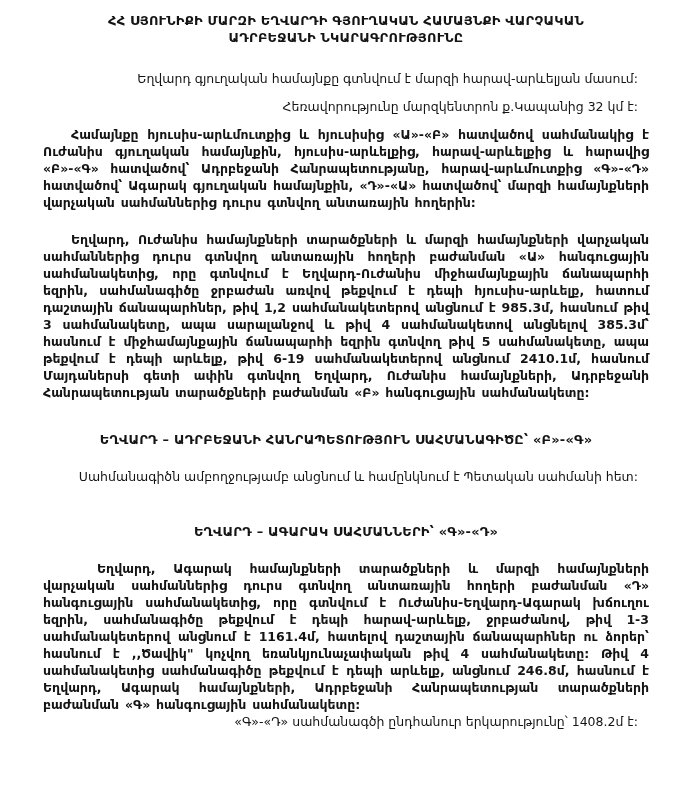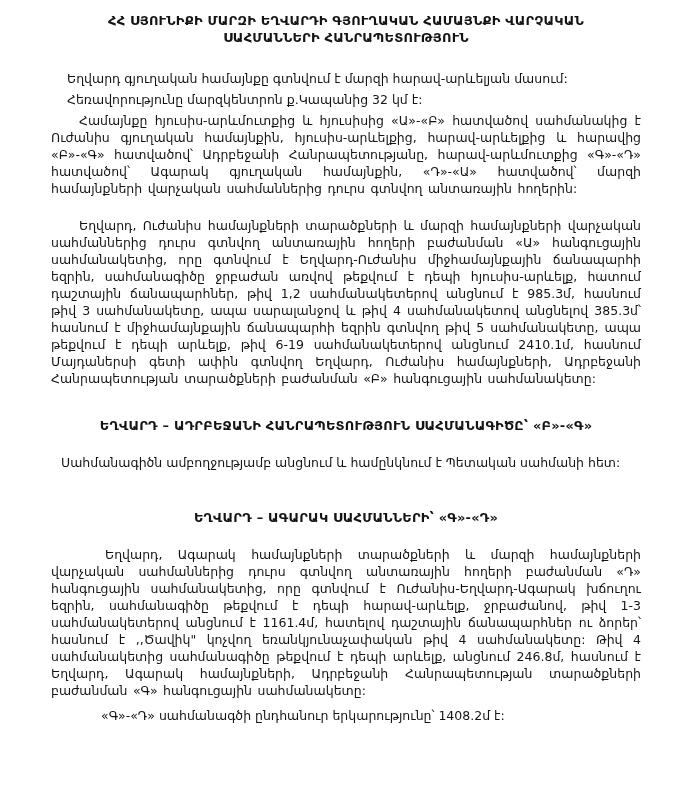--- a/index.html
+++ b/index.html
@@ -27,29 +27,31 @@
     margin: 2px 0 0 0;
     text-align: center;
     font-size: 13px;
     font-weight: bold;
     line-height: 17px;
     letter-spacing: 0.2px;
   }
   .title .tline { display: block; }
   .intro-block { margin-top: 24px; }
   .line {
-    margin: 4px;
+    margin: 11px;
     white-space: normal;
+    text-align: right;
   }
   .indent1 { padding-left: 20px; }
   .para {
-    margin: 8px;
+    margin: 0;
     text-align: justify;
     text-indent: 28px;
     word-spacing: 1.5px;
+    font-weight: bold;
   }
   .para.no-top { margin-top: 0; }
   .heading {
     margin: 0;
     text-align: center;
     font-size: 13px;
     font-weight: bold;
     line-height: 17px;
     letter-spacing: 0.2px;
   }
@@ -62,21 +64,21 @@
   .para.big-indent { text-indent: 54px; }
   .len-line-big { margin-top: 0; padding-left: 54px; }
 </style>
 </head>
 <body>
 
 <div class="page">
 
   <h1 class="title">
     <span class="tline">ՀՀ ՍՅՈՒՆԻՔԻ ՄԱՐԶԻ ԵՂՎԱՐԴԻ  ԳՅՈՒՂԱԿԱՆ ՀԱՄԱՅՆՔԻ ՎԱՐՉԱԿԱՆ</span>
-    <span class="tline">ՍԱՀՄԱՆՆԵՐԻ ՀԱՆՐԱՊԵՏՈՒԹՅՈՒՆ</span>
+    <span class="tline">ԱԴՐԲԵՋԱՆԻ ՆԿԱՐԱԳՐՈՒԹՅՈՒՆԸ</span>
   </h1>
 
   <div class="intro-block">
     <p class="line indent1">Եղվարդ գյուղական համայնքը գտնվում է մարզի հարավ-արևելյան մասում:</p>
     <p class="line indent1">Հեռավորությունը մարզկենտրոն ք.Կապանից   32 կմ է:</p>
     <p class="para no-top">Համայնքը հյուսիս-արևմուտքից և հյուսիսից «Ա»-«Բ» հատվածով սահմանակից է Ուժանիս գյուղական համայնքին, հյուսիս-արևելքից, հարավ-արևելքից և հարավից «Բ»-«Գ» հատվածով՝ Ադրբեջանի Հանրապետությանը, հարավ-արևմուտքից «Գ»-«Դ» հատվածով՝ Ագարակ գյուղական համայնքին, «Դ»-«Ա» հատվածով՝ մարզի համայնքների վարչական սահմաններից դուրս գտնվող անտառային հողերին:</p>
   </div>
 
   <p class="para body-gap">Եղվարդ, Ուժանիս համայնքների տարածքների և մարզի համայնքների վարչական սահմաններից դուրս գտնվող անտառային հողերի բաժանման «Ա» հանգուցային սահմանակետից, որը գտնվում է Եղվարդ-Ուժանիս միջհամայնքային ճանապարհի եզրին, սահմանագիծը ջրբաժան առվով թեքվում է դեպի հյուսիս-արևելք, հատում դաշտային ճանապարհներ, թիվ 1,2 սահմանակետերով անցնում է 985.3մ, հասնում թիվ 3 սահմանակետը, ապա սարալանջով և թիվ 4 սահմանակետով անցնելով 385.3մ՝ հասնում է միջհամայնքային ճանապարհի եզրին գտնվող թիվ 5 սահմանակետը, ապա թեքվում է դեպի արևելք, թիվ 6-19 սահմանակետերով անցնում 2410.1մ, հասնում Մայդաներսի գետի ափին գտնվող Եղվարդ, Ուժանիս համայնքների, Ադրբեջանի Հանրապետության տարածքների բաժանման «Բ»  հանգուցային սահմանակետը:</p>
 

